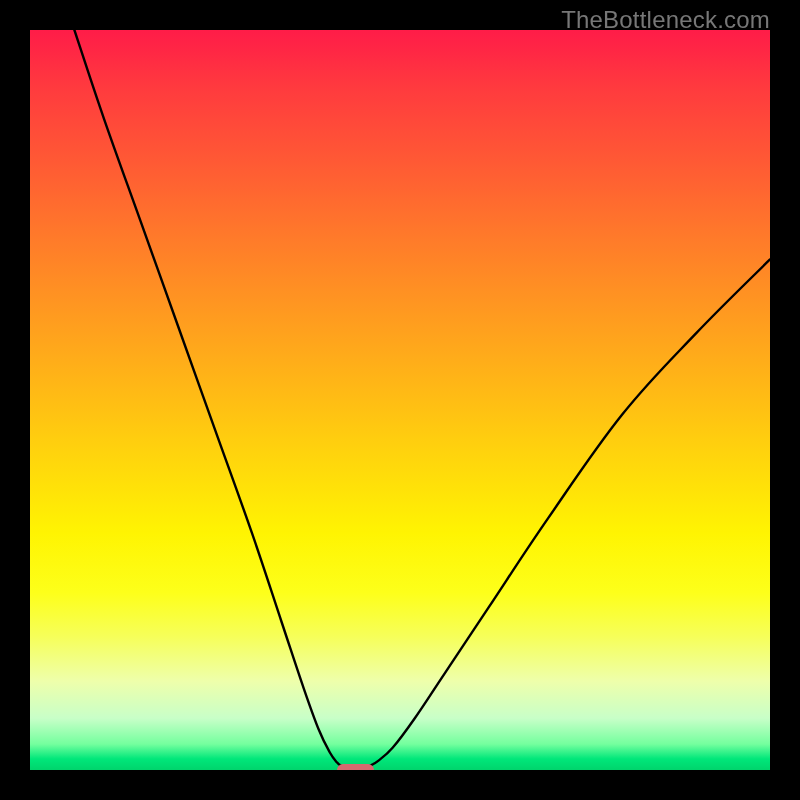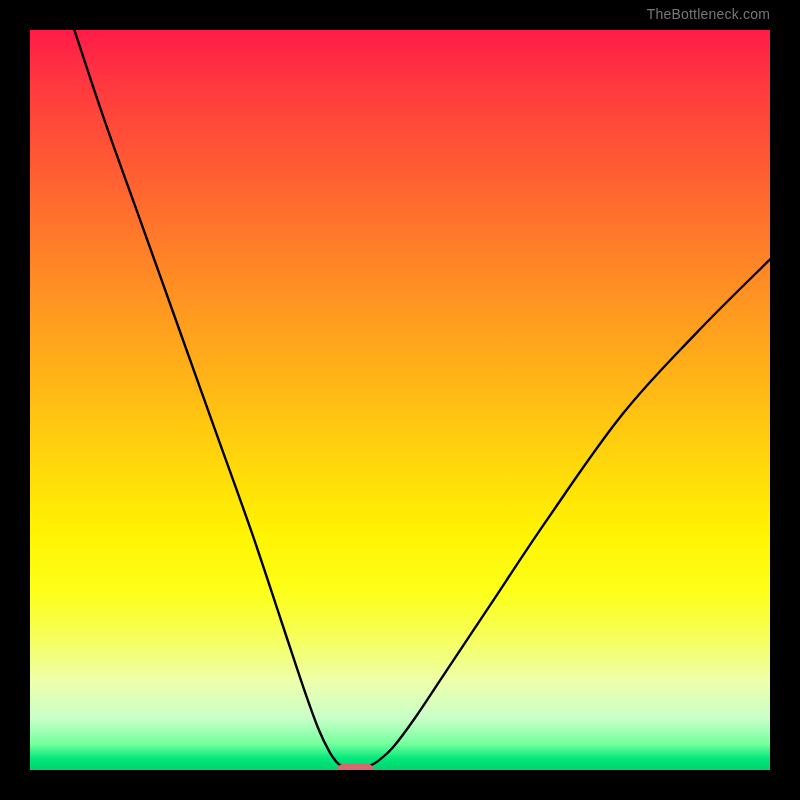--- a/index.html
+++ b/index.html
@@ -40,21 +40,21 @@
       #00e77a 98.5%,
       #00d46c 100%
     );
     overflow: hidden;
   }
   .watermark {
     position: absolute;
     top: 6px;
     right: 30px;
     color: #777;
-    font-size: 14px;
+    font-size: 24px;
     font-weight: 500;
     letter-spacing: 0.2px;
     user-select: none;
   }
   svg.curve {
     position: absolute;
     inset: 0;
     width: 100%;
     height: 100%;
   }

